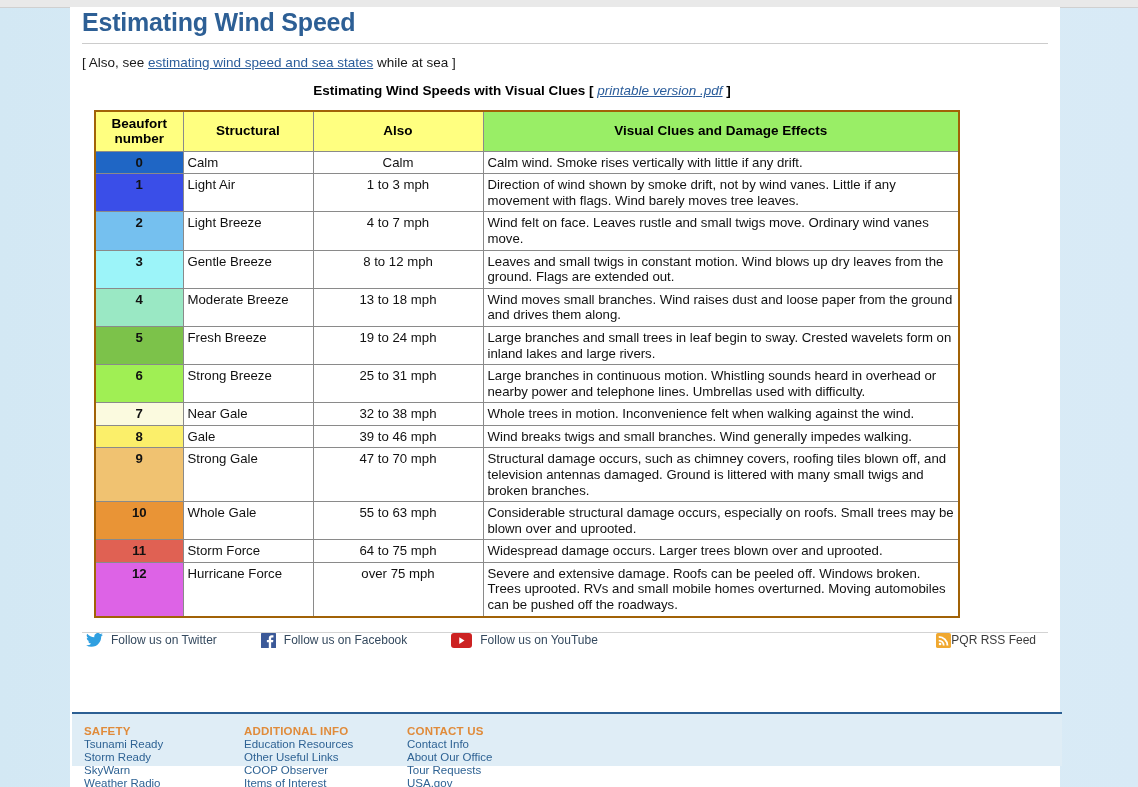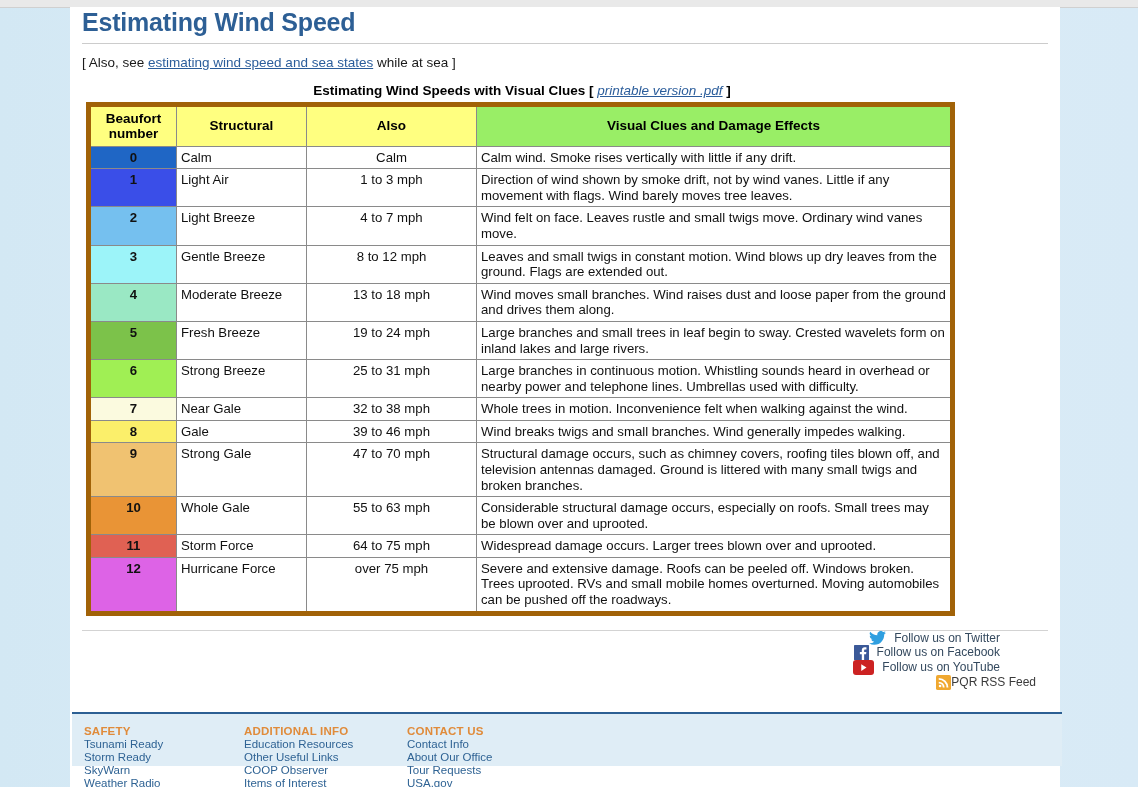--- a/index.html
+++ b/index.html
@@ -80,23 +80,23 @@
   }
   .table-caption a {
     color: #2b5d9b;
     font-style: italic;
     font-weight: normal;
     text-decoration: underline;
   }
   table.beaufort {
     border-collapse: collapse;
     width: 864px;
-    margin: 4px;
+    margin: 12px;
     table-layout: fixed;
-    border: 5px solid #a16207;
+    border: 2px solid #a16207;
   }
   table.beaufort th {
     border: 1px solid #8a8a8a;
     background: #ffff80;
     font-size: 13.5px;
     font-weight: bold;
     color: #000;
     padding: 4px 3px;
     text-align: center;
     line-height: 1.15;
@@ -129,26 +129,25 @@
   col.c-speed { width: 170px; }
   col.c-clue  { width: 476px; }
 
   .social-rule {
     border: none;
     border-top: 1px solid #d3d3d3;
     margin: 14px 0 0 0;
   }
   .social-bar {
     display: flex;
-    align-items: flex-end;
+    align-items: flex-start;
     height: 36px;
     padding: 0 4px;
     font-size: 12px;
     color: #3a3a3a;
-    flex-direction: column;
   }
   .social-item {
     display: flex;
     align-items: center;
     margin-right: 44px;
     white-space: nowrap;
   }
   .social-item .slabel { margin-left: 8px; color: #34495e; font-size: 12px; }
   .social-spacer { flex: 1 1 auto; }
   .rss-item { display:flex; align-items:center; margin-right: 8px; }

